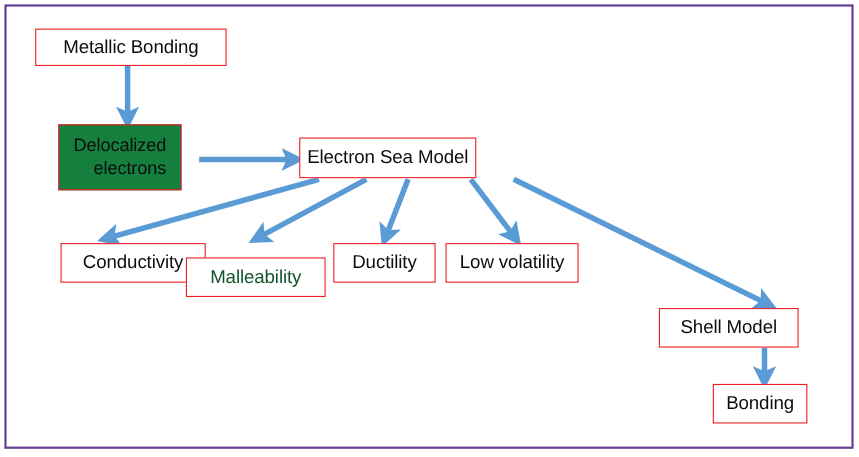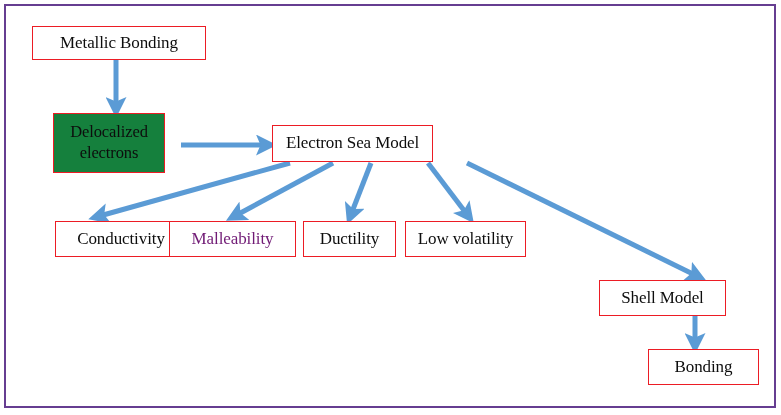--- a/index.html
+++ b/index.html
@@ -36,22 +36,22 @@
   }
   .node {
     position: absolute;
     box-sizing: border-box;
     border: 1.6px solid #ec1c24;
     background: #ffffff;
     color: #0d0d0d;
     display: flex;
     align-items: center;
     justify-content: center;
-    text-align: center;
-    font-family: Liberation Serif, serif;
+    text-align: right;
+    font-family: Liberation Sans, sans-serif;
     font-size: 17px;
     line-height: 1.18;
     letter-spacing: -0.1px;
     white-space: pre-line;
   }
   .node.two-line {
     font-size: 16.5px;
     line-height: 1.25;
   }
 </style>
@@ -98,20 +98,20 @@
       <line x1="467" y1="163" x2="699" y2="277" stroke="#5b9bd5" stroke-width="5" stroke-linecap="butt" marker-end="url(#ah-6)"></line>
       <line x1="695" y1="316" x2="695" y2="346" stroke="#5b9bd5" stroke-width="5" stroke-linecap="butt" marker-end="url(#ah-7)"></line>
     </svg>
 
   <div id="nodes-layer">
       <div class="node" style="left: 32px; top: 26px; width: 174px; height: 34px; border-color: rgb(236, 28, 36); background: rgb(255, 255, 255); color: rgb(13, 13, 13);">Metallic Bonding</div>
       <div class="node two-line" style="left: 53px; top: 113px; width: 112px; height: 60px; border-color: rgb(236, 28, 36); background: #15803d; color: rgb(13, 13, 13);">Delocalized
 electrons</div>
       <div class="node" style="left: 272px; top: 125px; width: 161px; height: 37px; border-color: rgb(236, 28, 36); background: rgb(255, 255, 255); color: rgb(13, 13, 13);">Electron Sea Model</div>
       <div class="node" style="left: 36px; top: 221px; width: 132px; height: 36px; border-color: rgb(236, 28, 36); background: rgb(255, 255, 255); color: rgb(13, 13, 13); margin-left: 19px;">Conductivity</div>
-      <div class="node" style="left: 169px; top: 221px; width: 127px; height: 36px; border-color: rgb(236, 28, 36); background: rgb(255, 255, 255); color: #701a75;">Malleability</div>
+      <div class="node" style="left: 169px; top: 234px; width: 127px; height: 36px; border-color: rgb(236, 28, 36); background: rgb(255, 255, 255); color: #14532d;">Malleability</div>
       <div class="node" style="left: 303px; top: 221px; width: 93px; height: 36px; border-color: rgb(236, 28, 36); background: rgb(255, 255, 255); color: rgb(13, 13, 13);">Ductility</div>
       <div class="node" style="left: 405px; top: 221px; width: 121px; height: 36px; border-color: rgb(236, 28, 36); background: rgb(255, 255, 255); color: rgb(13, 13, 13);">Low volatility</div>
       <div class="node" style="left: 599px; top: 280px; width: 127px; height: 36px; border-color: rgb(236, 28, 36); background: rgb(255, 255, 255); color: rgb(13, 13, 13);">Shell Model</div>
-      <div class="node" style="left: 648px; top: 349px; width: 111px; height: 36px; border-color: rgb(236, 28, 36); background: rgb(255, 255, 255); color: rgb(13, 13, 13);">Bonding</div>
+      <div class="node" style="left: 648px; top: 349px; width: 86px; height: 36px; border-color: rgb(236, 28, 36); background: rgb(255, 255, 255); color: rgb(13, 13, 13);">Bonding</div>
     </div>
 
 </div>
 
 </body></html>

